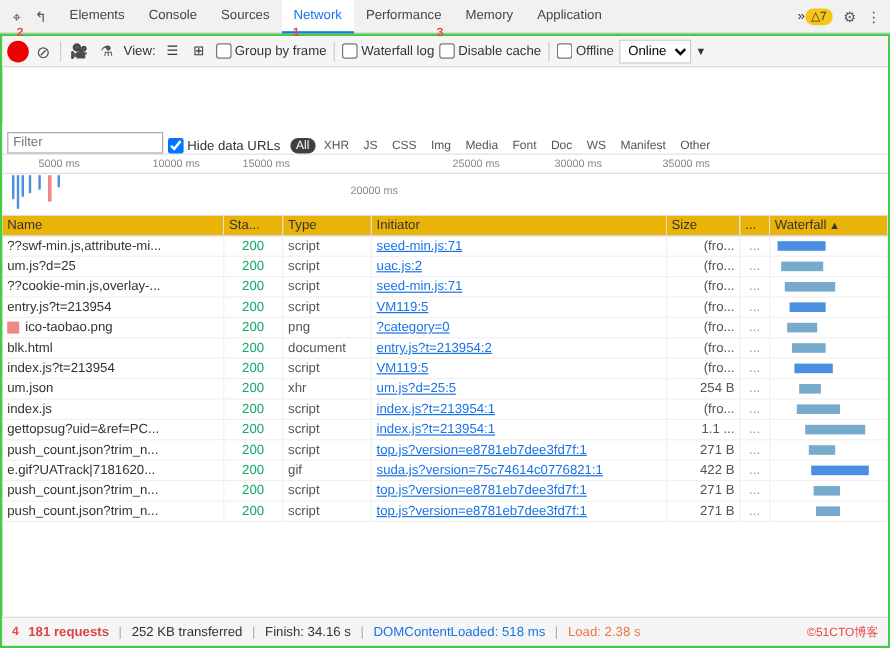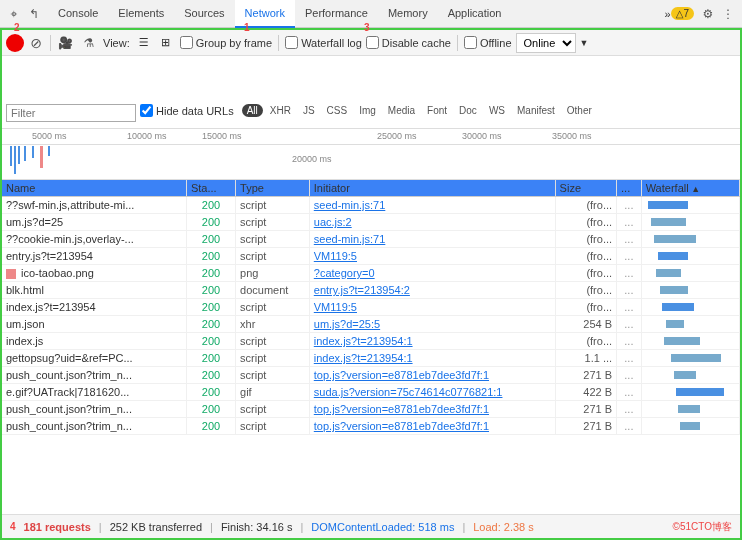--- a/index.html
+++ b/index.html
@@ -82,21 +82,21 @@
     .view-icon { width: 16px; height: 16px; display: flex; align-items: center; justify-content: center; cursor: pointer; }
     .online-select {
       font-size: 11px; border: 1px solid #ccc; background: #fff;
       padding: 1px 3px; cursor: pointer; height: 20px;
     }
     .dropdown-arrow { font-size: 9px; }
 
     
     .filter-row {
       display: flex;
-      align-items: flex-start;
+      align-items: flex-end;
       background: #fff;
       border-bottom: 1px solid #ddd;
       height: 26px;
       padding: 0 4px;
       gap: 4px;
       margin-top: 48px;
     }
     .filter-input {
       height: 18px; width: 130px;
       border: 1px solid #aaa; padding: 0 4px;
@@ -145,21 +145,21 @@
     .table-wrapper {
       overflow-y: auto;
       height: calc(540px - 28px - 28px - 26px - 54px - 24px);
     }
     table {
       width: 100%;
       border-collapse: collapse;
       font-size: 11px;
     }
     thead th {
-      background: #3b82f6;
+      background: #eab308;
       border-bottom: 1px solid #ccc;
       border-right: 1px solid #ddd;
       padding: 2px 4px;
       text-align: left;
       font-weight: 500;
       position: sticky;
       top: 0;
       z-index: 1;
       white-space: nowrap;
     }
@@ -238,24 +238,24 @@
   </style>
 </head>
 <body>
 
 <div class="tab-bar">
   <div class="tab-bar-icons">
     <span class="icon-btn">⌖</span>
     <span class="icon-btn">↰</span>
   </div>
   <div class="tab">
+    <span>Elements</span>
+  </div>
+  <div class="tab">
     <span>Console</span>
-  </div>
-  <div class="tab">
-    <span>Elements</span>
   </div>
   <div class="tab">
     <span>Sources</span>
   </div>
   <div class="tab active" style="border-bottom:2px solid #1a73e8;">
     <span>Network</span>
   </div>
   <div class="tab">
     <span>Performance</span>
   </div>

